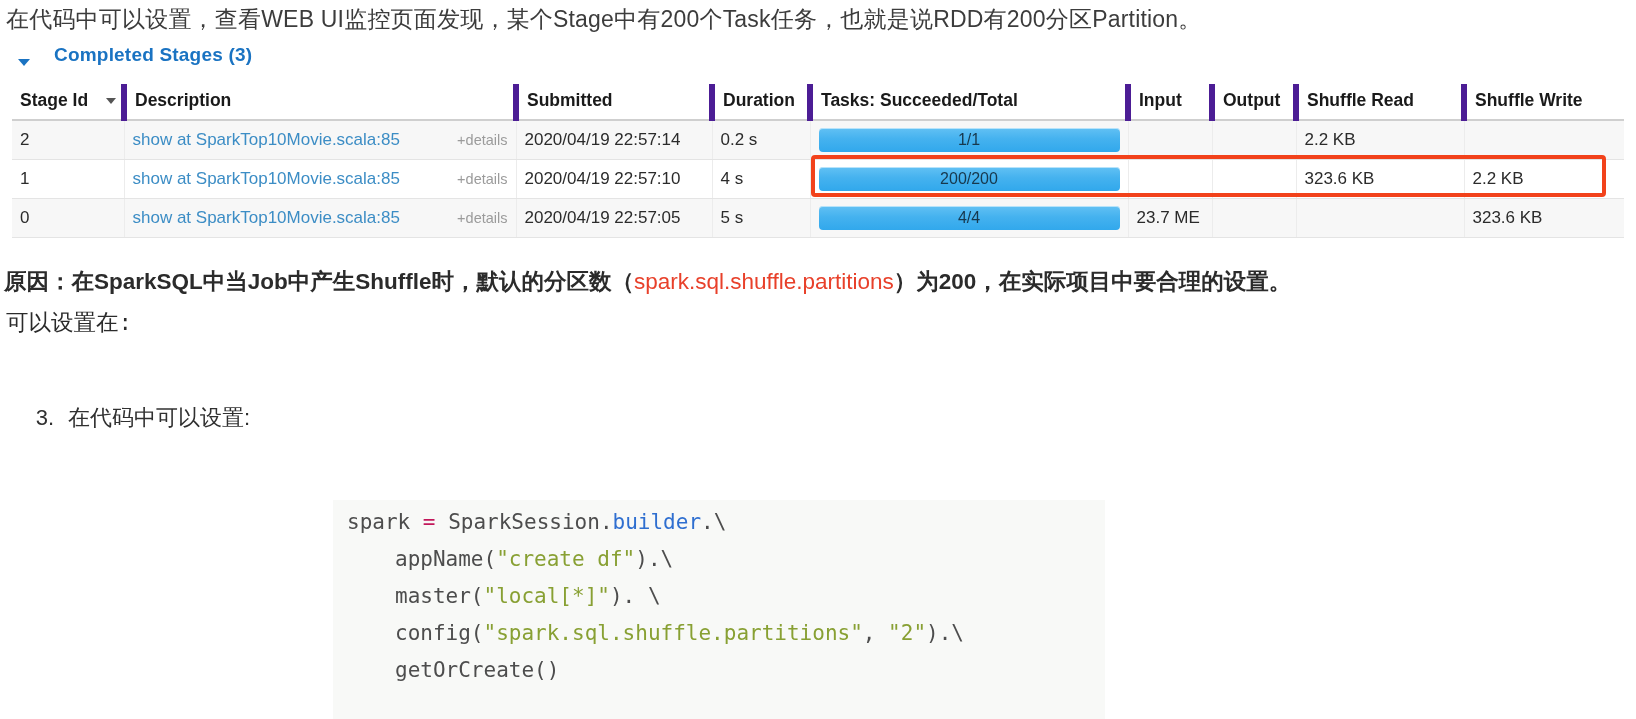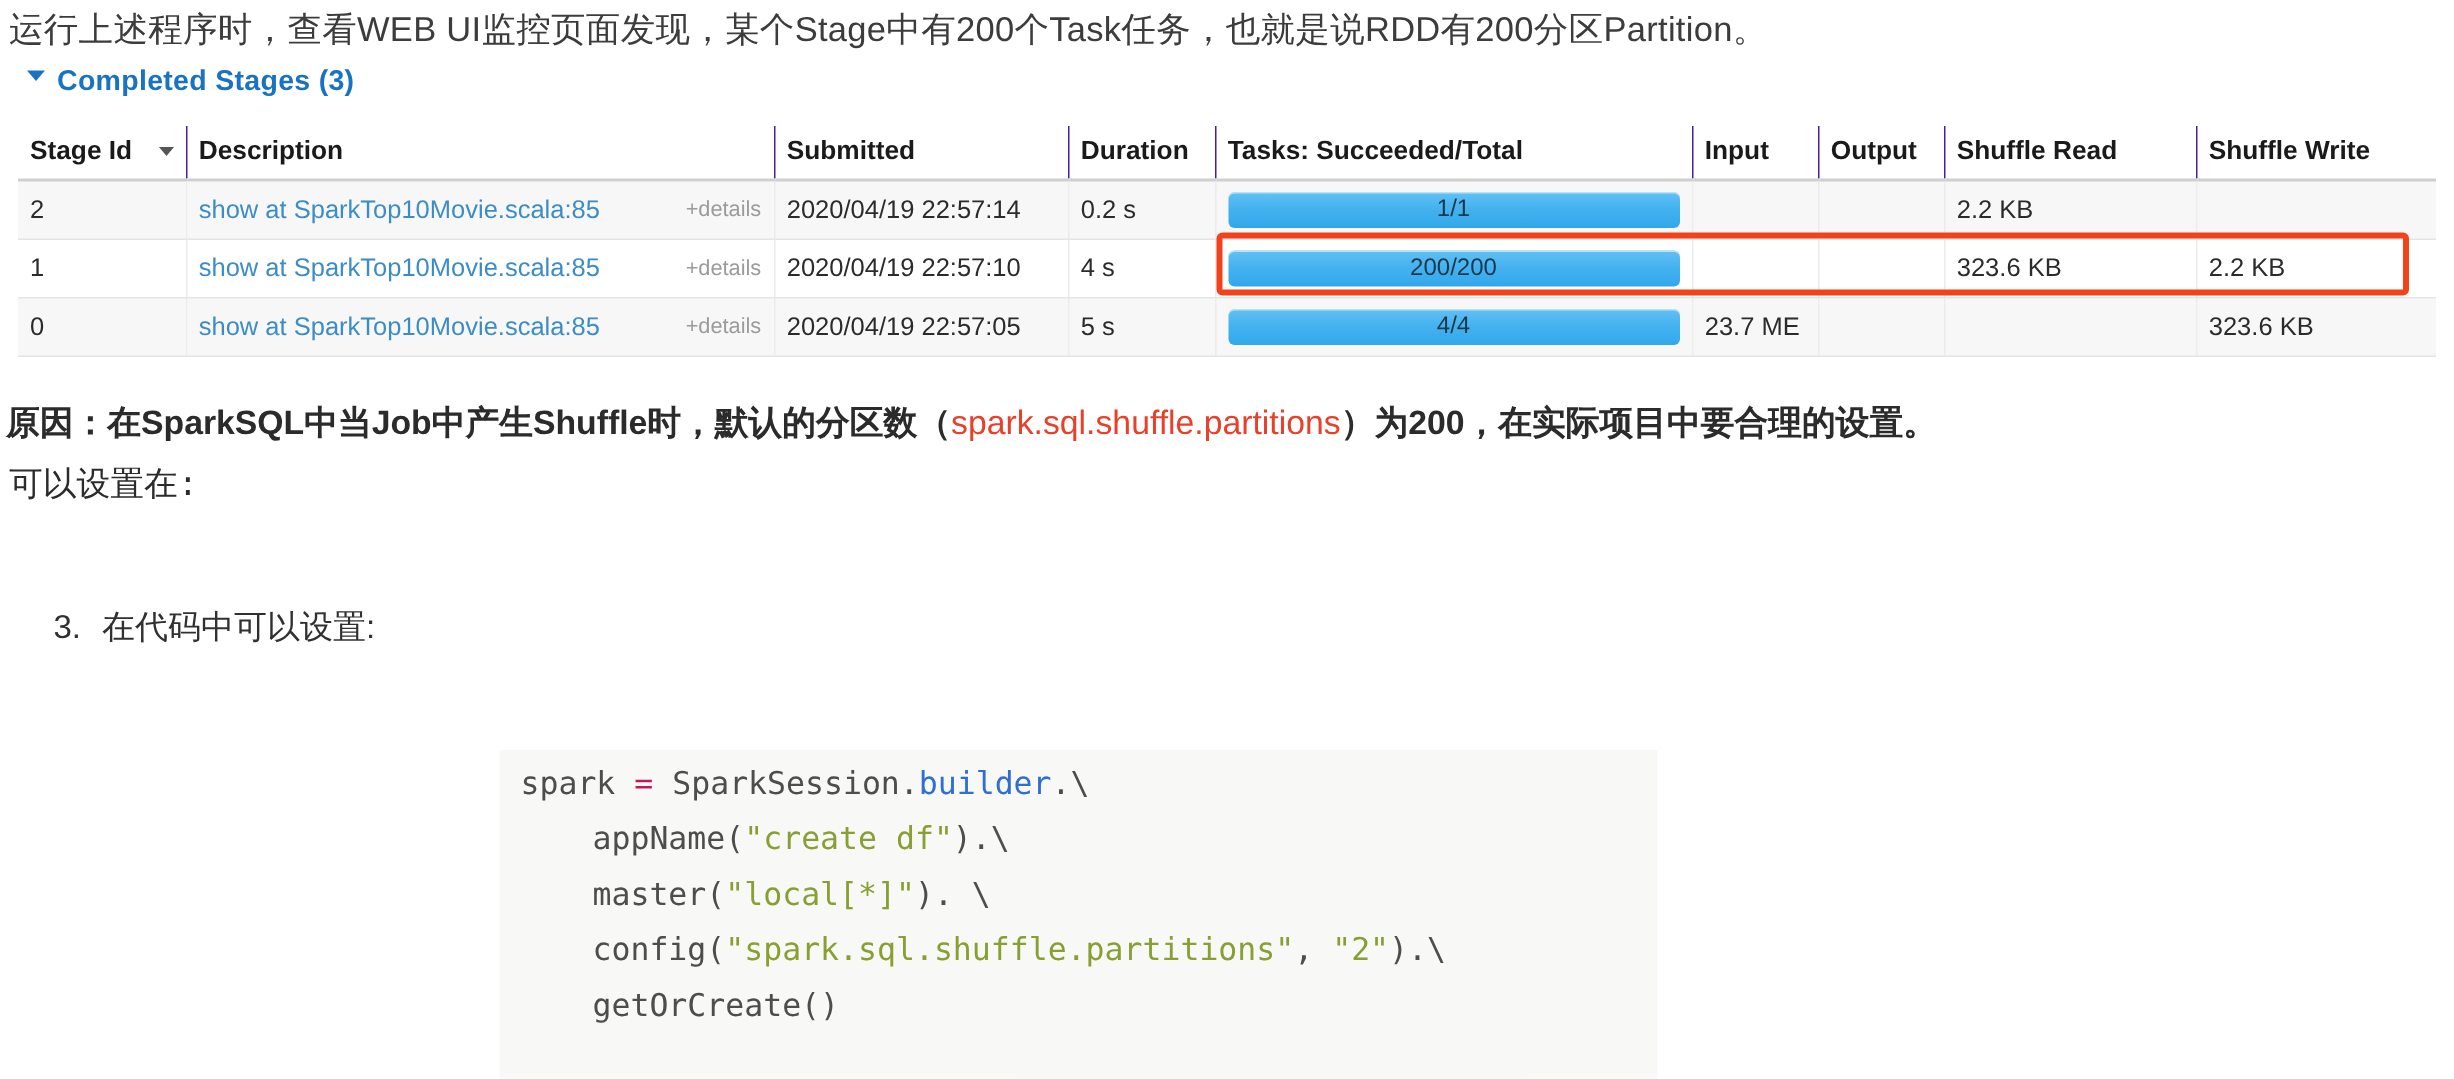--- a/index.html
+++ b/index.html
@@ -27,22 +27,22 @@
     letter-spacing: 0.2px;
     white-space: nowrap;
   }
 
   
   .section-header {
     position: absolute;
     left: 18px;
     top: 44px;
     display: flex;
-    align-items: flex-start;
-    gap: 8px;
+    align-items: flex-end;
+    gap: 24px;
     color: #1a73c2;
     font-size: 19px;
     font-weight: bold;
     letter-spacing: 0.2px;
   }
   .caret {
     width: 0;
     height: 0;
     border-left: 6px solid transparent;
     border-right: 6px solid transparent;
@@ -64,21 +64,21 @@
     table-layout: fixed;
     font-size: 17px;
   }
   table.stages th {
     text-align: left;
     font-weight: bold;
     font-size: 17.5px;
     color: #1a1a1a;
     padding: 6px 8px 8px 8px;
     border-bottom: 2px solid #cfcfcf;
-    border-right: 1px solid #4c1d95;
+    border-right: 6px solid #4c1d95;
     vertical-align: bottom;
     white-space: nowrap;
     background: #ffffff;
   }
   table.stages th:last-child { border-right: none; }
   table.stages td {
     padding: 5px 8px;
     border-bottom: 1px solid #e4e4e4;
     border-right: 1px solid #ececec;
     color: #2b2b2b;
@@ -219,21 +219,21 @@
   .code-line { white-space: pre; padding-left: 14px; }
   .code-line.indent { padding-left: 62px; }
   .tok-op  { color: #c2185b; }
   .tok-fn  { color: #2f6fd0; }
   .tok-str { color: #88a033; }
   .tok-def { color: #4d4d4d; }
 </style>
 </head>
 <body>
 
-<div class="intro">运行上述程序时，查看WEB UI监控页面发现，某个Stage中有200个Task任务，也就是说RDD有200分区Partition。</div>
+<div class="intro">在代码中可以设置，查看WEB UI监控页面发现，某个Stage中有200个Task任务，也就是说RDD有200分区Partition。</div>
 
 <div class="section-header">
   <span class="caret"></span>
   <span>Completed Stages (3)</span>
 </div>
 
 <div class="table-wrap">
   <table class="stages">
     <colgroup>
       <col class="c-stage">

